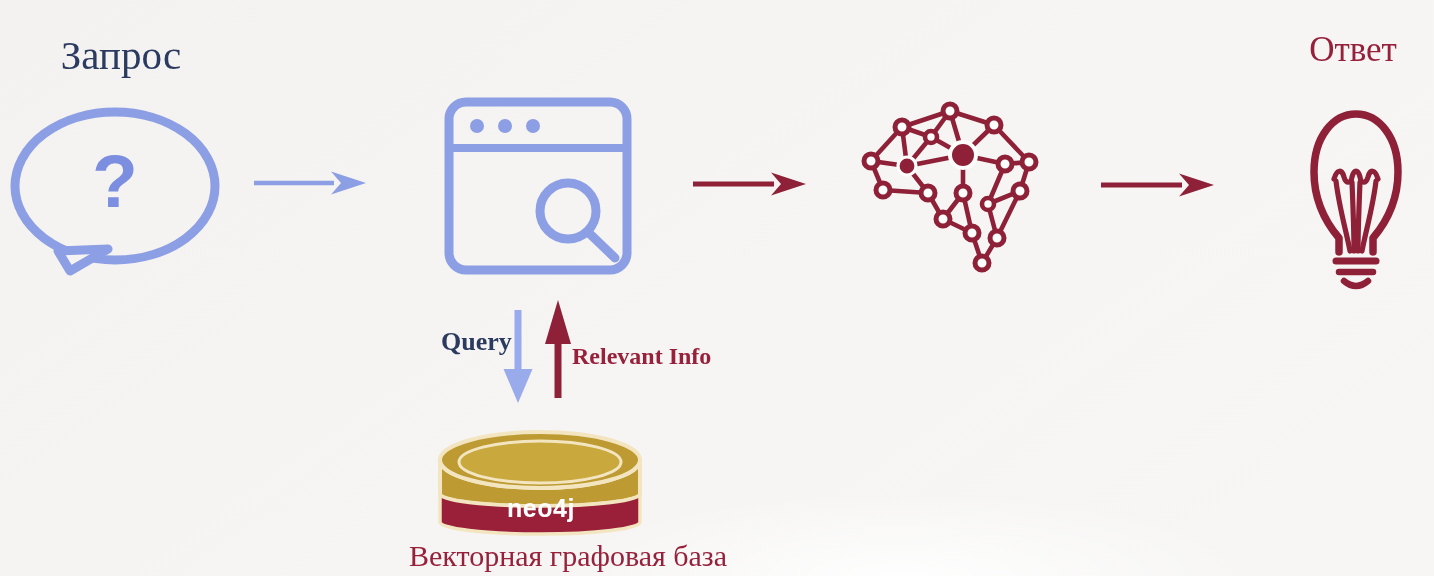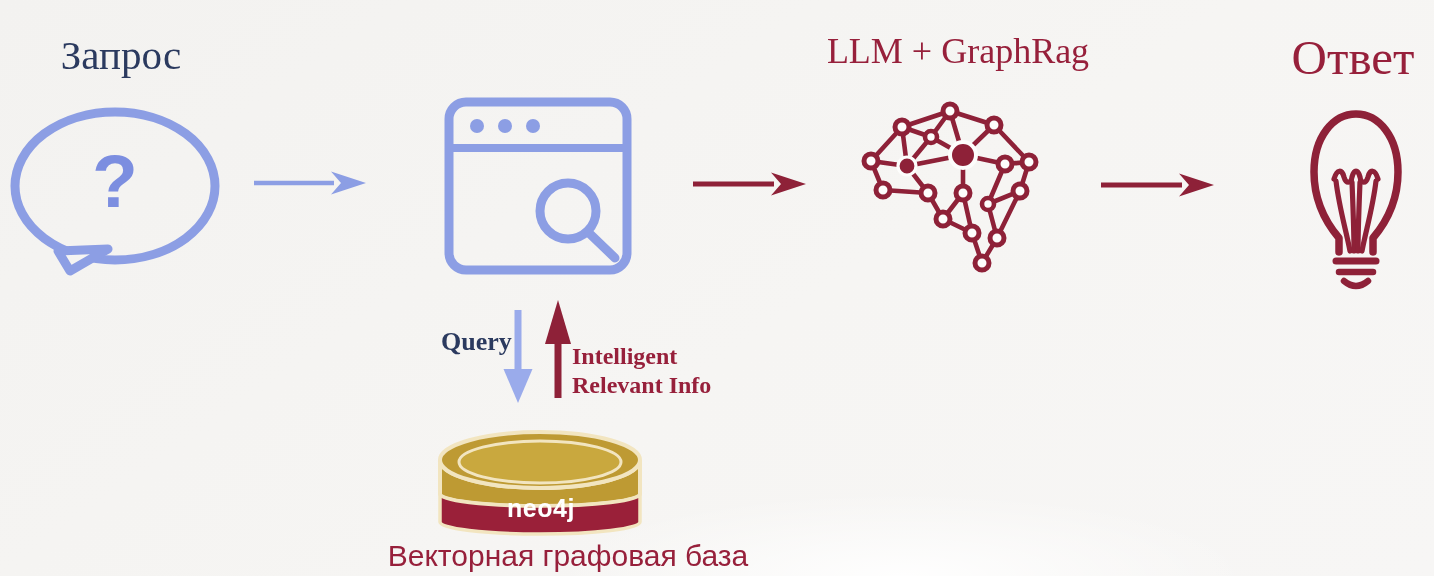--- a/index.html
+++ b/index.html
@@ -28,21 +28,21 @@
   .abs{position:absolute}
   .title{
     position:absolute;transform:translateX(-50%);
     white-space:nowrap;font-family:"Liberation Serif",serif;line-height:1.05;
   }
   .navy{color:var(--navy)}
   .red{color:var(--maroon_text)}
   .label-serif-bold{font-family:"Liberation Serif",serif;font-weight:700;white-space:nowrap}
   .caption-sans{
     position:absolute;transform:translateX(-50%);white-space:nowrap;
-    font-family:Liberation Sans, sans-serif;color:var(--maroon_text);
+    font-family:Liberation Serif, serif;color:var(--maroon_text);
   }
   
   .st-blue{stroke:var(--periwinkle);fill:none}
   .st-blue-lt{stroke:var(--periwinkle_light);fill:none}
   .fl-blue{fill:var(--periwinkle);stroke:none}
   .fl-blue-lt{fill:var(--periwinkle_light);stroke:none}
   .st-red{stroke:var(--maroon);fill:none}
   .fl-red{fill:var(--maroon);stroke:none}
   .node{fill:#fdfdfc;stroke:var(--maroon)}
   .node-filled{fill:var(--maroon);stroke:#fdfdfc}
@@ -79,21 +79,20 @@
       <circle class="st-blue" cx="125" cy="115" r="28" stroke-width="9"></circle>
       <line class="st-blue" x1="146" y1="137" x2="172" y2="162" stroke-width="9" stroke-linecap="round"></line>
     </g>
   </svg>
 
   <svg class="abs" style="left:690px;top:171px" width="118" height="26" viewBox="0 0 118 26">
     <line class="st-red" x1="3" y1="13" x2="84" y2="13" stroke-width="4.8"></line>
     <path class="fl-red" d="M116,13 L81,24.5 L91,13 L81,1.5 Z"></path>
   </svg>
 
-  <div class="title red" style="left:958px;top:33px;font-size:36px">LLM + GraphRag</div>
 
   <svg class="abs" style="left:850px;top:90px" width="220" height="190" viewBox="0 0 220 190">
     <path class="st-red" stroke-width="4.6" stroke-linecap="round" d="
       M100,21 L52,37 M100,21 L144,35 M100,21 L81,47 M100,21 L113,65
       M52,37 L81,47 M52,37 L21,71 M52,37 L57,76
       M144,35 L113,65 M144,35 L179,72
       M81,47 L113,65 M81,47 L57,76
       M21,71 L57,76 M21,71 L33,100
       M113,65 L57,76 M113,65 L155,74 M113,65 L113,103
       M179,72 L155,74 M179,72 L170,101
@@ -124,21 +123,21 @@
     <circle class="node" cx="132" cy="173" r="7" stroke-width="5"></circle>
     <circle class="node-filled" cx="113" cy="65" r="13" stroke-width="4"></circle>
     <circle class="node-filled" cx="57" cy="76" r="9" stroke-width="3.2"></circle>
   </svg>
 
   <svg class="abs" style="left:1098px;top:172px" width="118" height="26" viewBox="0 0 118 26">
     <line class="st-red" x1="3" y1="13" x2="84" y2="13" stroke-width="4.8"></line>
     <path class="fl-red" d="M116,13 L81,24.5 L91,13 L81,1.5 Z"></path>
   </svg>
 
-  <div class="title red" style="left:1353px;top:32px;font-size:49px">Ответ</div>
+  <div class="title red" style="left:1353px;top:32px;font-size:35px">Ответ</div>
 
   <svg class="abs" style="left:1306px;top:106px" width="100" height="184" viewBox="0 0 100 184">
     <path class="st-red" stroke-width="7.5" stroke-linecap="round" stroke-linejoin="round" d="M33,146 L33,132 C16,112 8,91 8,66 C8,31 27,8 50,8 C73,8 92,31 92,66 C92,91 84,112 67,132 L67,146"></path>
     <g>
       <path class="st-red" stroke-width="5.2" stroke-linecap="round" d="M28,73 C31,63 36,63 38,71 C40,78 45,78 46,71 C48,63 52,63 54,71 C55,78 60,78 62,71 C64,63 69,63 72,73"></path>
       <path class="st-red" stroke-width="5.2" stroke-linecap="round" d="M30,75 C33,101 40,124 44,145"></path>
       <path class="st-red" stroke-width="5.2" stroke-linecap="round" d="M46,76 C47,101 48,124 48,145"></path>
       <path class="st-red" stroke-width="5.2" stroke-linecap="round" d="M54,76 C53,101 52,124 52,145"></path>
       <path class="st-red" stroke-width="5.2" stroke-linecap="round" d="M70,75 C67,101 60,124 56,145"></path>
     </g>
@@ -153,21 +152,20 @@
     <line class="st-blue-lt" x1="18" y1="3" x2="18" y2="64" stroke-width="7"></line>
     <path class="fl-blue-lt" d="M18,96 L3.5,62 L32.5,62 Z"></path>
   </svg>
 
   <svg class="abs" style="left:540px;top:298px" width="36" height="102" viewBox="0 0 36 102">
     <line class="st-red" x1="18" y1="100" x2="18" y2="42" stroke-width="7"></line>
     <path class="fl-red" d="M18,2 L5,46 L31,46 Z"></path>
   </svg>
 
   <div class="abs" style="left:572px;top:342px">
-    <div class="label-serif-bold red" style="font-size:24px;line-height:29px">Intelligent</div>
     <div class="label-serif-bold red" style="font-size:24px;line-height:29px">Relevant Info</div>
   </div>
 
   <svg class="abs" style="left:435px;top:429px" width="210" height="110" viewBox="0 0 210 110">
     <path d="M5,31 L5,65 A100,12 0 0 0 205,65 L205,31 A100,28 0 0 1 5,31 Z" fill="var(--gold)" stroke="var(--cream)" stroke-width="4"></path>
     <path d="M5,65 A100,12 0 0 0 205,65 L205,93 A100,12 0 0 1 5,93 Z" fill="var(--neo4j_red)" stroke="var(--cream)" stroke-width="3.5"></path>
     <ellipse cx="105" cy="31" rx="100" ry="28" fill="var(--gold)" stroke="var(--cream)" stroke-width="4"></ellipse>
     <ellipse cx="105" cy="33" rx="81" ry="21" fill="var(--gold_light)" stroke="var(--cream)" stroke-width="3"></ellipse>
     <text class="neo-text" x="106" y="88" font-size="25" text-anchor="middle">neo4j</text>
   </svg>

